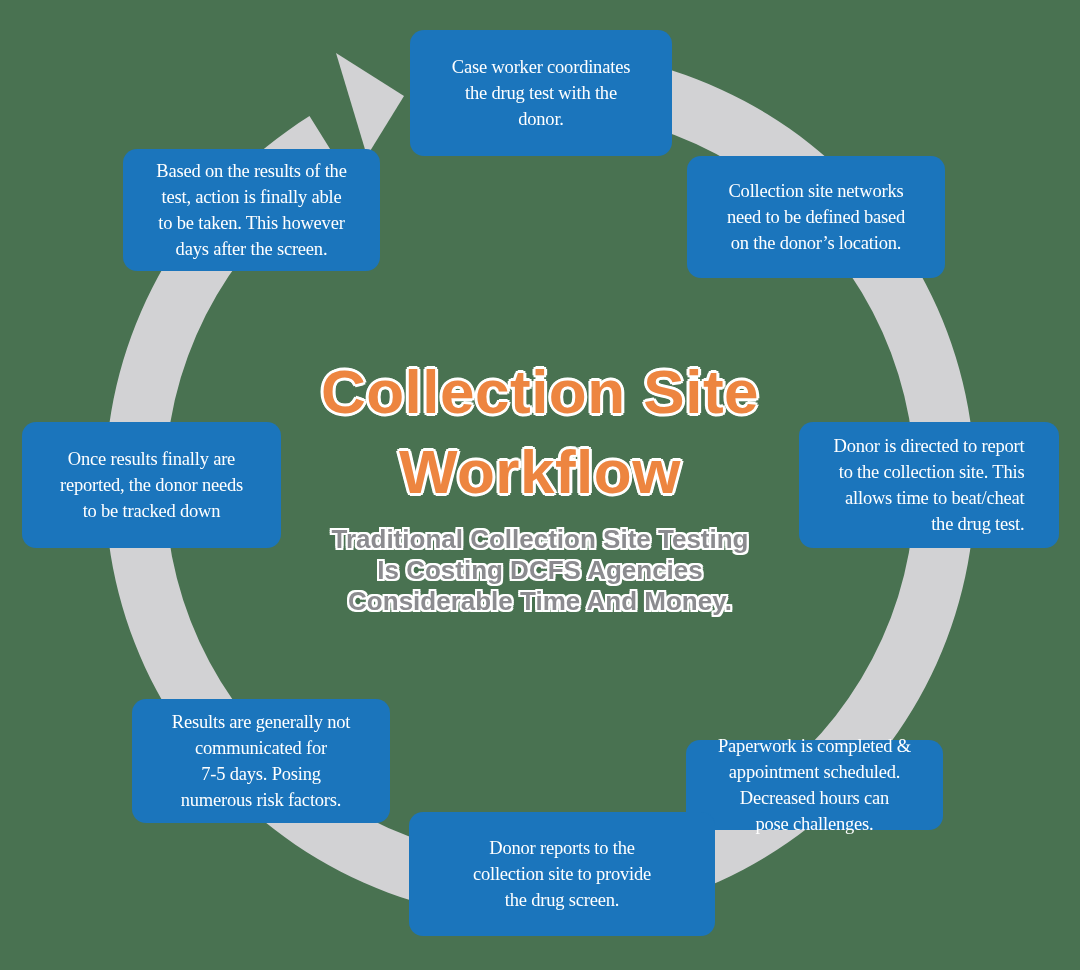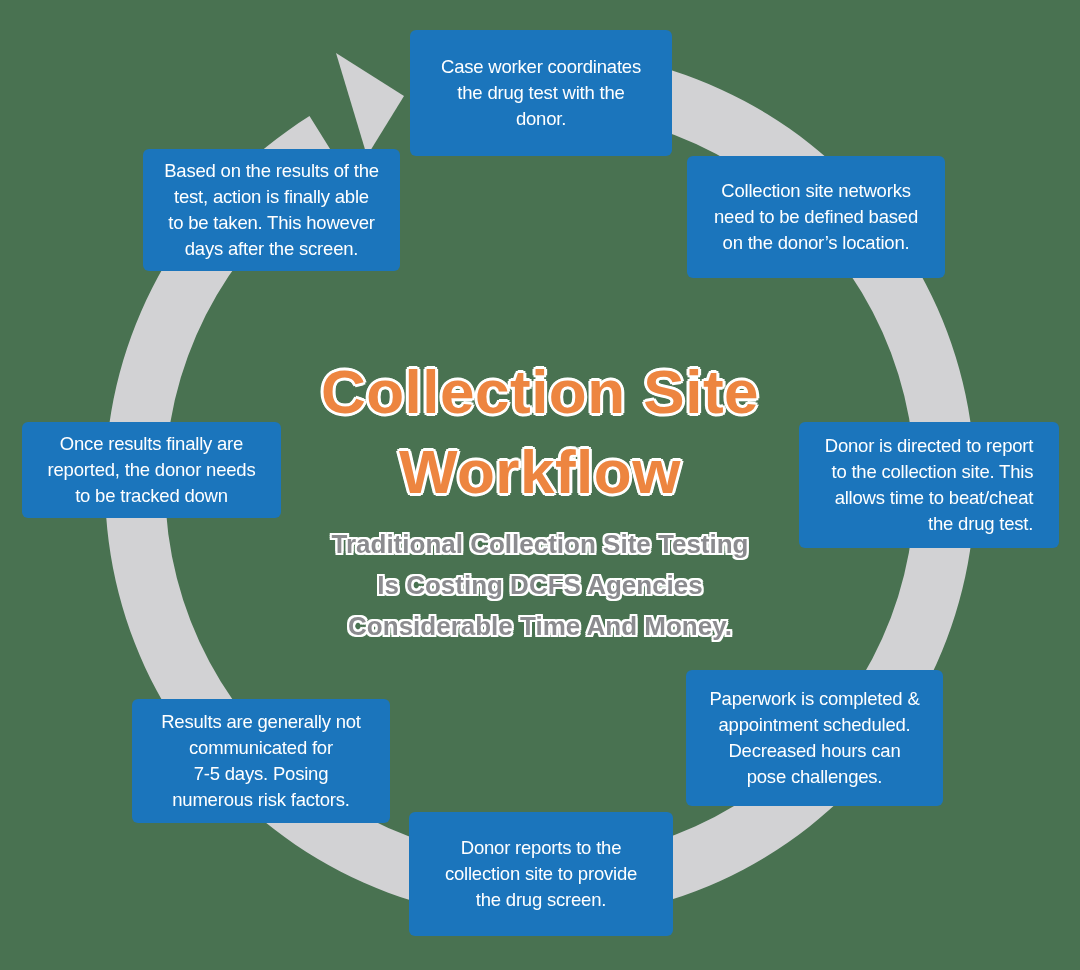--- a/index.html
+++ b/index.html
@@ -17,41 +17,42 @@
     position: absolute;
     left: 0; top: 0;
     width: 1080px; height: 970px;
     display: block;
   }
 
   
   .step-box {
     position: absolute;
     background: #1B75BC;
-    border-radius: 6px;
+    border-radius: 14px;
     display: flex;
     align-items: center;
     justify-content: center;
     text-align: center;
     color: #ffffff;
     font-size: 18.5px;
     line-height: 26px;
     letter-spacing: -0.2px;
     white-space: pre-line;
     padding: 6px 10px;
     box-sizing: border-box;
+    font-family: Liberation Serif, serif;
   }
   .pos-top          { left: 410px; top: 30px;  width: 262px; height: 126px; }
   .pos-top-right    { left: 687px; top: 156px; width: 258px; height: 122px; }
   .pos-right        { left: 799px; top: 422px; width: 260px; height: 126px; text-align: right; }
-  .pos-bottom-right { left: 686px; top: 670px; width: 257px; height: 136px; }
-  .pos-bottom       { left: 409px; top: 812px; width: 264px; height: 124px; }
+  .pos-bottom-right { left: 686px; top: 740px; width: 257px; height: 90px; }
+  .pos-bottom       { left: 409px; top: 812px; width: 306px; height: 124px; }
   .pos-bottom-left  { left: 132px; top: 699px; width: 258px; height: 124px; }
-  .pos-left         { left: 22px;  top: 422px; width: 259px; height: 96px; }
-  .pos-top-left     { left: 143px; top: 149px; width: 257px; height: 122px; }
+  .pos-left         { left: 22px;  top: 422px; width: 259px; height: 126px; }
+  .pos-top-left     { left: 123px; top: 149px; width: 257px; height: 122px; }
 
   
   .center-text {
     position: absolute;
     left: 240px;
     top: 352px;
     width: 600px;
     text-align: center;
   }
   .diagram-title {
@@ -61,21 +62,21 @@
     color: #ED8540;
     white-space: pre-line;
     letter-spacing: 0.5px;
     text-shadow:
       -2px -2px 0 #fff, 2px -2px 0 #fff, -2px 2px 0 #fff, 2px 2px 0 #fff,
       0 -3px 0 #fff, 0 3px 0 #fff, -3px 0 0 #fff, 3px 0 0 #fff;
   }
   .diagram-subtitle {
     margin-top: 12px;
     font-size: 26px;
-    line-height: 41px;
+    line-height: 31px;
     font-weight: bold;
     color: #8B8B8F;
     white-space: pre-line;
     text-shadow:
       -2px -2px 0 #fff, 2px -2px 0 #fff, -2px 2px 0 #fff, 2px 2px 0 #fff,
       0 -2px 0 #fff, 0 2px 0 #fff, -2px 0 0 #fff, 2px 0 0 #fff;
   }
 </style>
 </head>
 <body>

